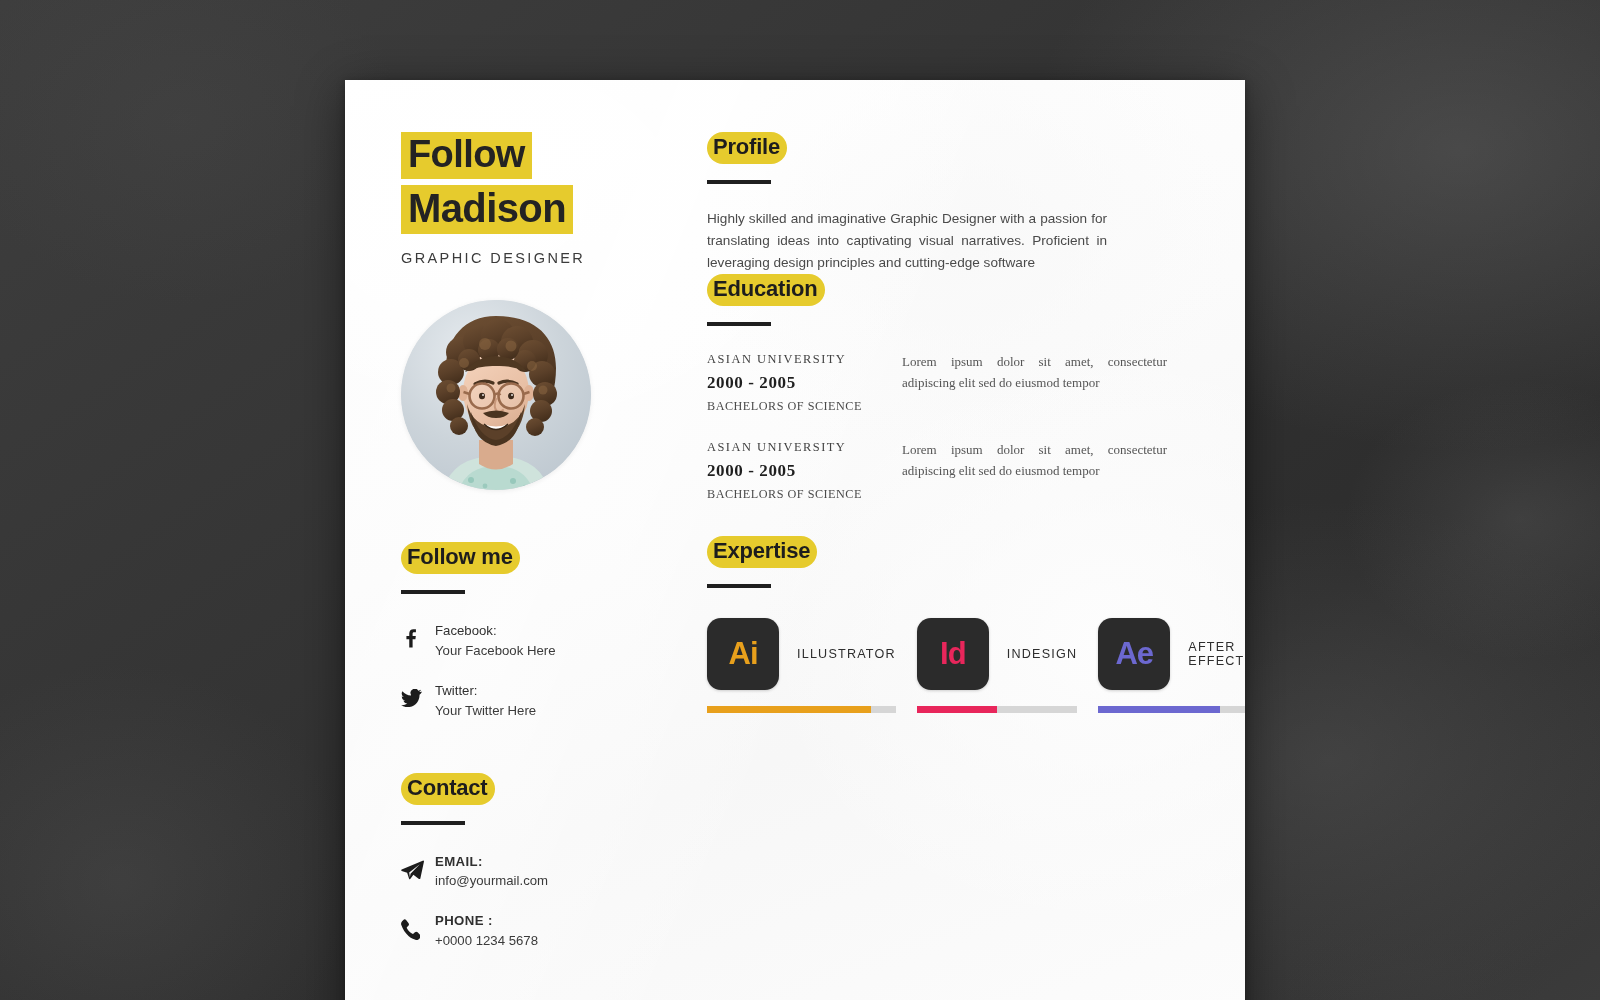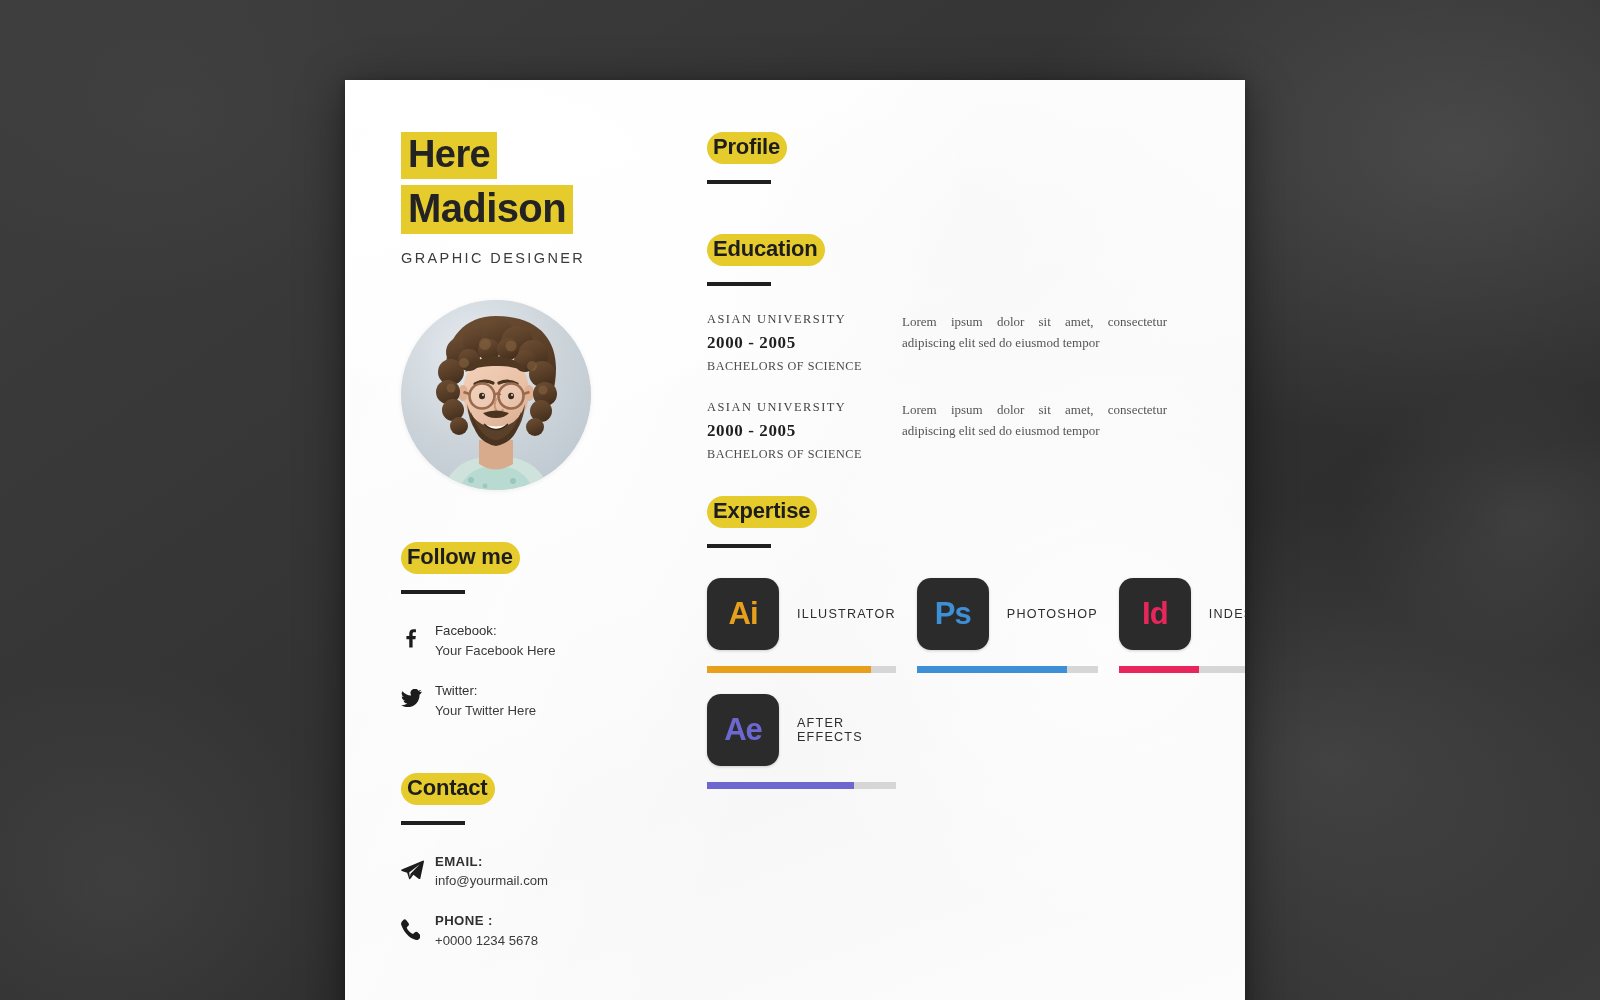--- a/index.html
+++ b/index.html
@@ -245,21 +245,21 @@
 <body>
 
 <div id="backdrop"></div>
 
 <div id="sheet">
   <div class="cols">
 
     <div class="col-left">
 
       <div>
-        <div class="name-line" id="name-first">Here</div>
+        <div class="name-line" id="name-first">Follow</div>
         <div class="name-line" id="name-last">Madison</div>
       </div>
       <div id="job-title">GRAPHIC DESIGNER</div>
 
       <div id="portrait-wrap">
         <svg id="portrait-svg" viewBox="0 0 190 190">
           <defs>
             <clipPath id="circClip">
                 <circle cx="95" cy="95" r="95"></circle>
               </clipPath>
@@ -425,23 +425,24 @@
         </div>
       </div>
 
     </div>
 
     <div class="col-right">
 
       <div>
         <div class="sec-head">Profile</div>
         <div class="sec-rule"></div>
-      </div>
-
-      <div style="margin-top:50px">
+        <p id="profile-text">Highly skilled and imaginative Graphic Designer with a passion for translating ideas into captivating visual narratives. Proficient in leveraging design principles and cutting-edge software</p>
+      </div>
+
+      <div style="">
         <div class="sec-head">Education</div>
         <div class="sec-rule"></div>
 
         <div class="edu-block">
           <div class="edu-row">
             <div class="edu-left">
               <div class="edu-school">ASIAN UNIVERSITY</div>
               <div class="edu-years">2000 - 2005</div>
               <div class="edu-degree">BACHELORS OF SCIENCE</div>
             </div>
@@ -474,31 +475,20 @@
               <div class="app-tile">
                 <span style="color: rgb(232, 160, 28);">Ai</span>
               </div>
               <div class="skill-name">ILLUSTRATOR</div>
             </div>
             <div class="skill-bar">
               <div class="skill-fill" style="background: rgb(232, 160, 28); width: 87%;"></div>
             </div>
           </div>
 
-          <div class="skill">
-            <div class="skill-top">
-              <div class="app-tile">
-                <span style="color: rgb(61, 143, 214);">Ps</span>
-              </div>
-              <div class="skill-name">PHOTOSHOP</div>
-            </div>
-            <div class="skill-bar">
-              <div class="skill-fill" style="background: rgb(61, 143, 214); width: 83%;"></div>
-            </div>
-          </div>
 
           <div class="skill">
             <div class="skill-top">
               <div class="app-tile">
                 <span style="color: rgb(232, 38, 91);">Id</span>
               </div>
               <div class="skill-name">INDESIGN</div>
             </div>
             <div class="skill-bar">
               <div class="skill-fill" style="background: rgb(232, 38, 91); width: 50%;"></div>

